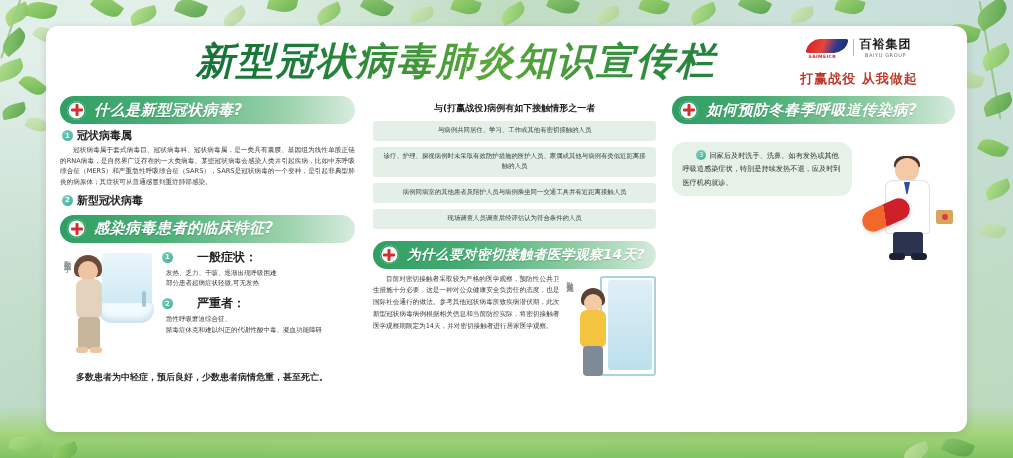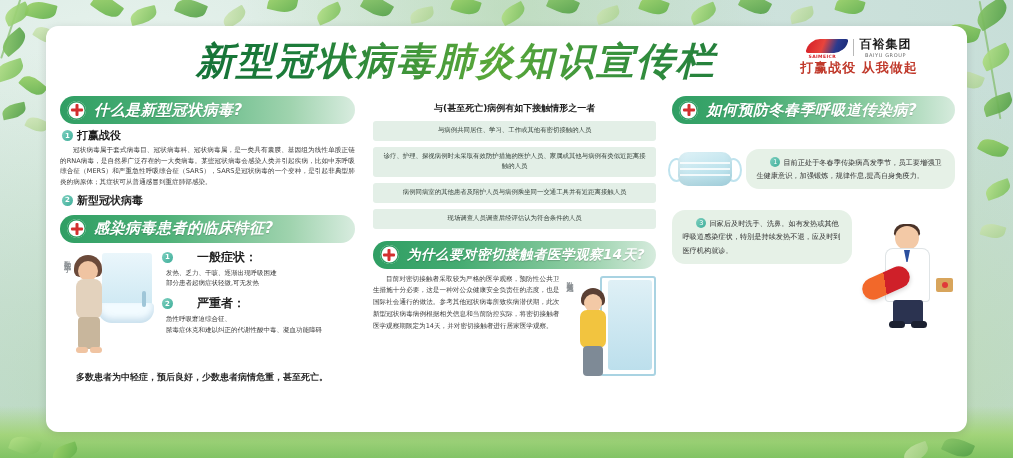--- a/index.html
+++ b/index.html
@@ -48,21 +48,21 @@
   .brandrow{display:flex;align-items:center;justify-content:center;gap:6px;}
   .brand-mark{width:40px;height:18px;position:relative;}
   .brand-mark .swoosh{position:absolute;left:0;top:0;width:40px;height:14px;
     background:linear-gradient(100deg,#d62027 0%,#e8443c 40%,#2b3b8f 72%,#1b2b77 100%);
     border-radius:14px 3px 14px 3px;transform:skewX(-12deg);}
   .brand-mark .mk{position:absolute;left:2px;bottom:-2px;font-size:4.5px;color:#d62027;
     letter-spacing:.4px;font-weight:bold;}
   .brand-divider{width:1px;height:17px;background:#b8b8b8;}
   .brand-cn{font-size:12px;font-weight:bold;color:#1b1b1b;line-height:1.05;letter-spacing:1px;text-align:center;}
   .brand-en{font-size:5px;color:#6a6a6a;letter-spacing:.6px;margin-top:1px;}
-  .slogan{margin-top:1px;font-size:13px;font-weight:bold;color:#c0392b;letter-spacing:1px;}
+  .slogan{margin-top:12px;font-size:13px;font-weight:bold;color:#c0392b;letter-spacing:1px;}
 
   
   .cols{position:absolute;left:0;top:70px;width:921px;height:336px;display:flex;gap:0;}
   .col{position:relative;}
   .col1{width:312px;padding:0 10px 0 14px;}
   .col2{width:300px;padding:0 8px;}
   .col3{width:299px;padding:0 12px 0 8px;}
 
   
   .sec-head{position:relative;height:28px;
@@ -253,21 +253,21 @@
 
       <div class="col col1">
 
         <div class="sec-head">
           <span class="cross"></span>
           <span class="sec-title">什么是新型冠状病毒?</span>
         </div>
 
         <div class="sub">
           <span class="num teal">1</span>
-          <span class="sub-t">打赢战役</span>
+          <span class="sub-t">冠状病毒属</span>
         </div>
         <p class="para">冠状病毒属于套式病毒目、冠状病毒科、冠状病毒属，是一类具有囊膜、基因组为线性单股正链的RNA病毒，是自然界广泛存在的一大类病毒。某些冠状病毒会感染人类并引起疾病，比如中东呼吸综合征（MERS）和严重急性呼吸综合征（SARS），SARS是冠状病毒的一个变种，是引起非典型肺炎的病原体；其症状可从普通感冒到重症肺部感染。</p>
 
         <div class="sub">
           <span class="num teal">2</span>
           <span class="sub-t">新型冠状病毒</span>
         </div>
 
         <div class="sec-head" style="margin-top:7px">
           <span class="cross"></span>
@@ -305,21 +305,21 @@
             <p class="clin-p" style="white-space:pre-line">急性呼吸窘迫综合征、
 脓毒症休克和难以纠正的代谢性酸中毒、凝血功能障碍</p>
           </div>
         </div>
         <div class="clin-note">多数患者为中轻症，预后良好，少数患者病情危重，甚至死亡。</div>
       </div>
 
       <div class="col col2">
 
 
-        <div class="lead">与(甚至死亡)病例有如下接触情形之一者</div>
+        <div class="lead">与(打赢战役)病例有如下接触情形之一者</div>
 
         <div class="cbox">与病例共同居住、学习、工作或其他有密切接触的人员</div>
         <div class="cbox">诊疗、护理、探视病例时未采取有效防护措施的医护人员、家属或其他与病例有类似近距离接触的人员</div>
         <div class="cbox">病例同病室的其他患者及陪护人员与病例乘坐同一交通工具并有近距离接触人员</div>
         <div class="cbox">现场调查人员调查后经评估认为符合条件的人员</div>
 
         <div class="sec-head wide" style="margin-top:12px">
           <span class="cross"></span>
           <span class="sec-title" style="font-size:13.5px">为什么要对密切接触者医学观察14天?</span>
         </div>
@@ -340,33 +340,20 @@
         </div>
       </div>
 
       <div class="col col3">
 
         <div class="sec-head wide">
           <span class="cross"></span>
           <span class="sec-title">如何预防冬春季呼吸道传染病?</span>
         </div>
 
-        <div class="tip-row" style="margin-top:22px">
-          <div class="mask">
-            <div class="ear earL"></div>
-              <div class="ear earR"></div>
-            <div class="body"></div>
-            <div class="fold" style="top:16px"></div>
-            <div class="fold" style="top:22px"></div>
-            <div class="fold" style="top:28px"></div>
-          </div>
-          <div class="tip" style="margin-bottom:0">
-            <span class="tnum">1</span><span>目前正处于冬春季传染病高发季节，员工要增强卫生健康意识，加强锻炼，规律作息,提高自身免疫力。</span>
-          </div>
-        </div>
 
 
         <div style="position:relative;margin-top:18px;height:120px">
           <div class="tip" style="width:160px">
             <span class="tnum">3</span><span>回家后及时洗手、洗鼻。如有发热或其他呼吸道感染症状，特别是持续发热不退，应及时到医疗机构就诊。</span>
           </div>
           <div class="doctor">
             <div class="hair"></div>
               <div class="head"></div>
             <div class="coat"></div>

